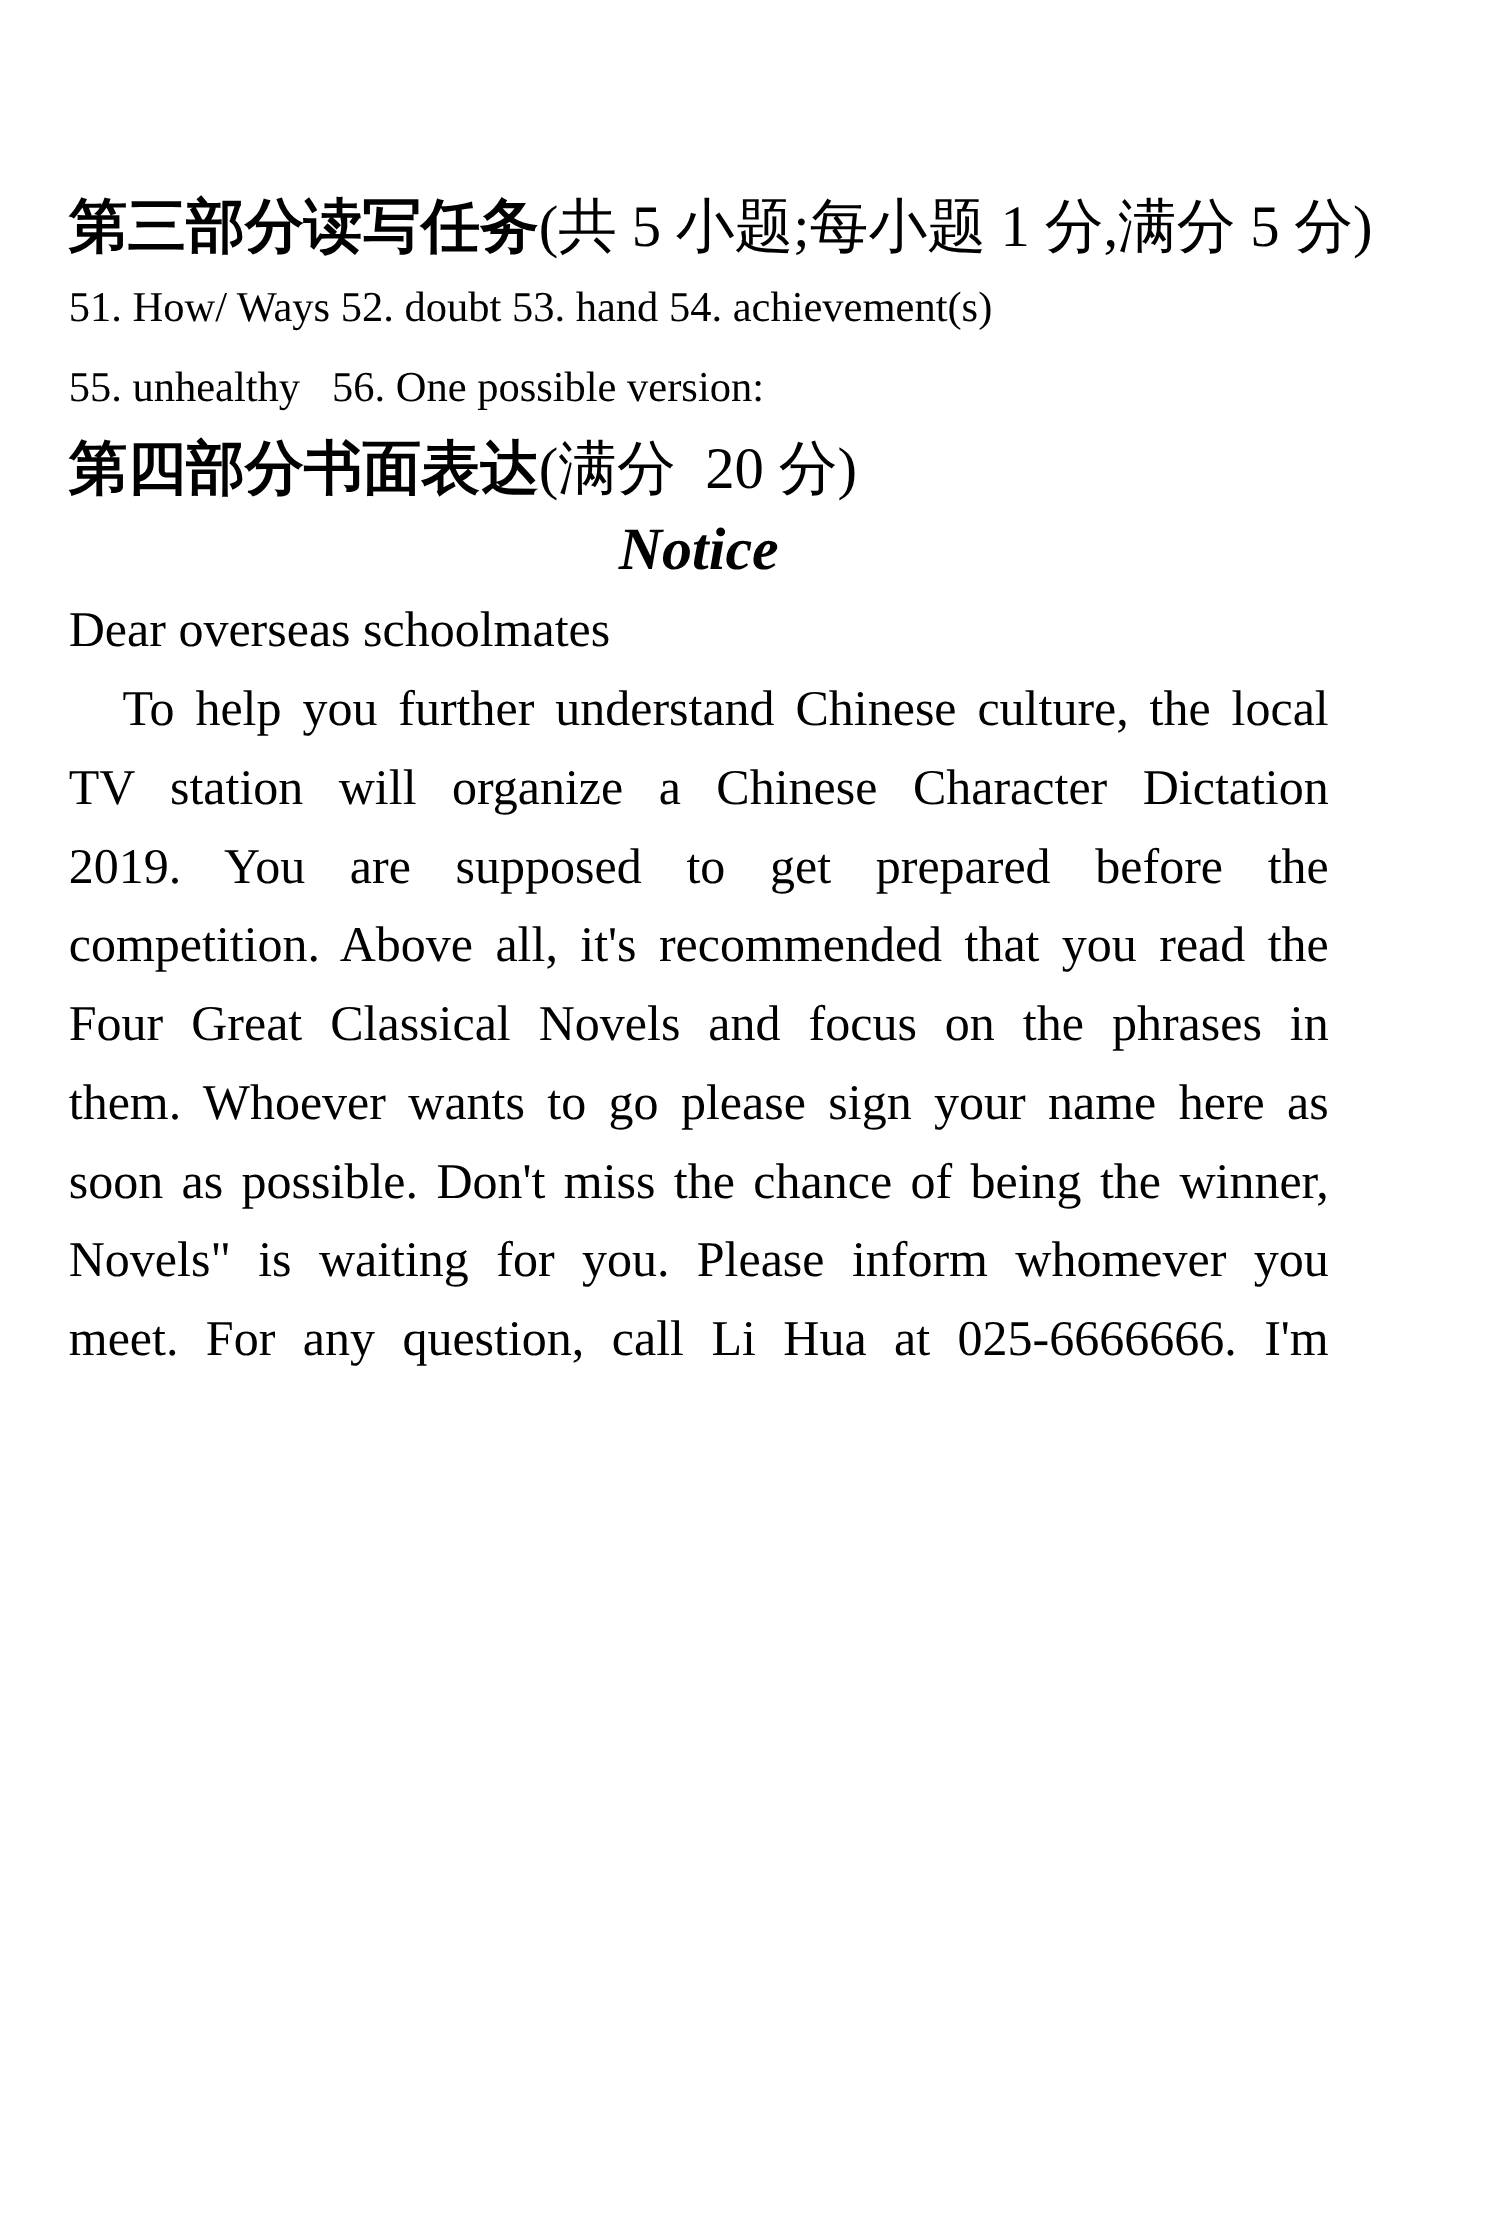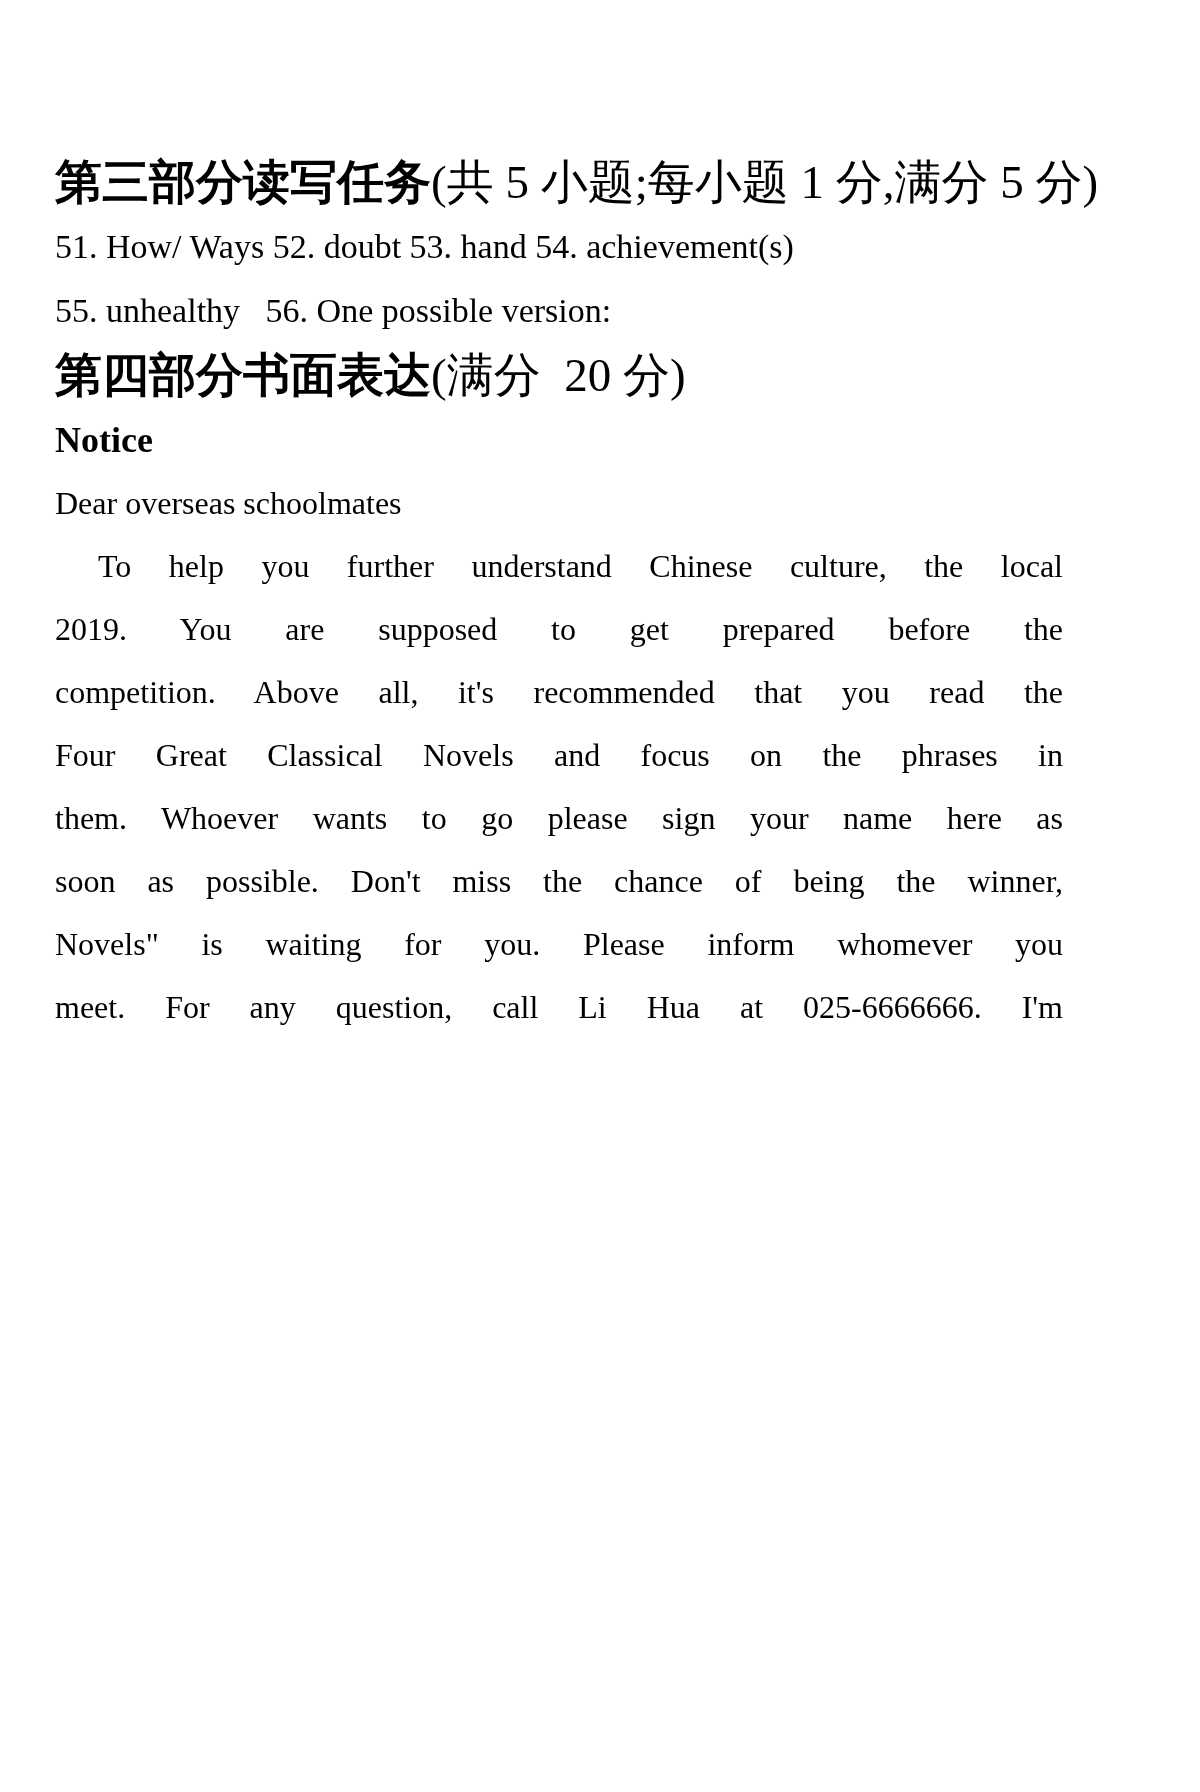--- a/index.html
+++ b/index.html
@@ -33,29 +33,30 @@
   .hr { font-weight: normal; }
   
   .aline {
     font-size: 34px;
     line-height: 64px;
     height: 64px;
     white-space: pre;
   }
   
   .ntitle {
-    font-size: 36px;
+    font-size: 48px;
     font-weight: bold;
-    text-align: left;
+    text-align: center;
     line-height: 64px;
     height: 64px;
+    font-style: italic;
   }
   
   .bl {
-    font-size: 32px;
+    font-size: 40px;
     line-height: 63px;
     height: 63px;
   }
   .j {
     text-align: justify;
     text-align-last: justify;
   }
   .in { text-indent: 43px; }
 </style>
 </head>
@@ -69,20 +70,21 @@
     <div class="aline">51. How/ Ways 52. doubt 53. hand 54. achievement(s)</div>
 
     <div class="aline">55. unhealthy   56. One possible version:</div>
 
     <div class="hline"><span class="hb">第四部分书面表达</span><span class="hr">(满分  20 分)</span></div>
 
     <div class="ntitle">Notice</div>
 
     <div class="bl">Dear overseas schoolmates</div>
     <div class="bl j in">To help you further understand Chinese culture, the local</div>
+    <div class="bl j">TV station will organize a Chinese Character Dictation</div>
     <div class="bl j">2019. You are supposed to get prepared before the</div>
     <div class="bl j">competition. Above all, it's recommended that you read the</div>
     <div class="bl j">Four Great Classical Novels and focus on the phrases in</div>
     <div class="bl j">them. Whoever wants to go please sign your name here as</div>
     <div class="bl j">soon as possible. Don't miss the chance of being the winner,</div>
     <div class="bl j">Novels" is waiting for you. Please inform whomever you</div>
     <div class="bl j">meet. For any question, call Li Hua at 025-6666666. I'm</div>
 
   </div>
 </div>

